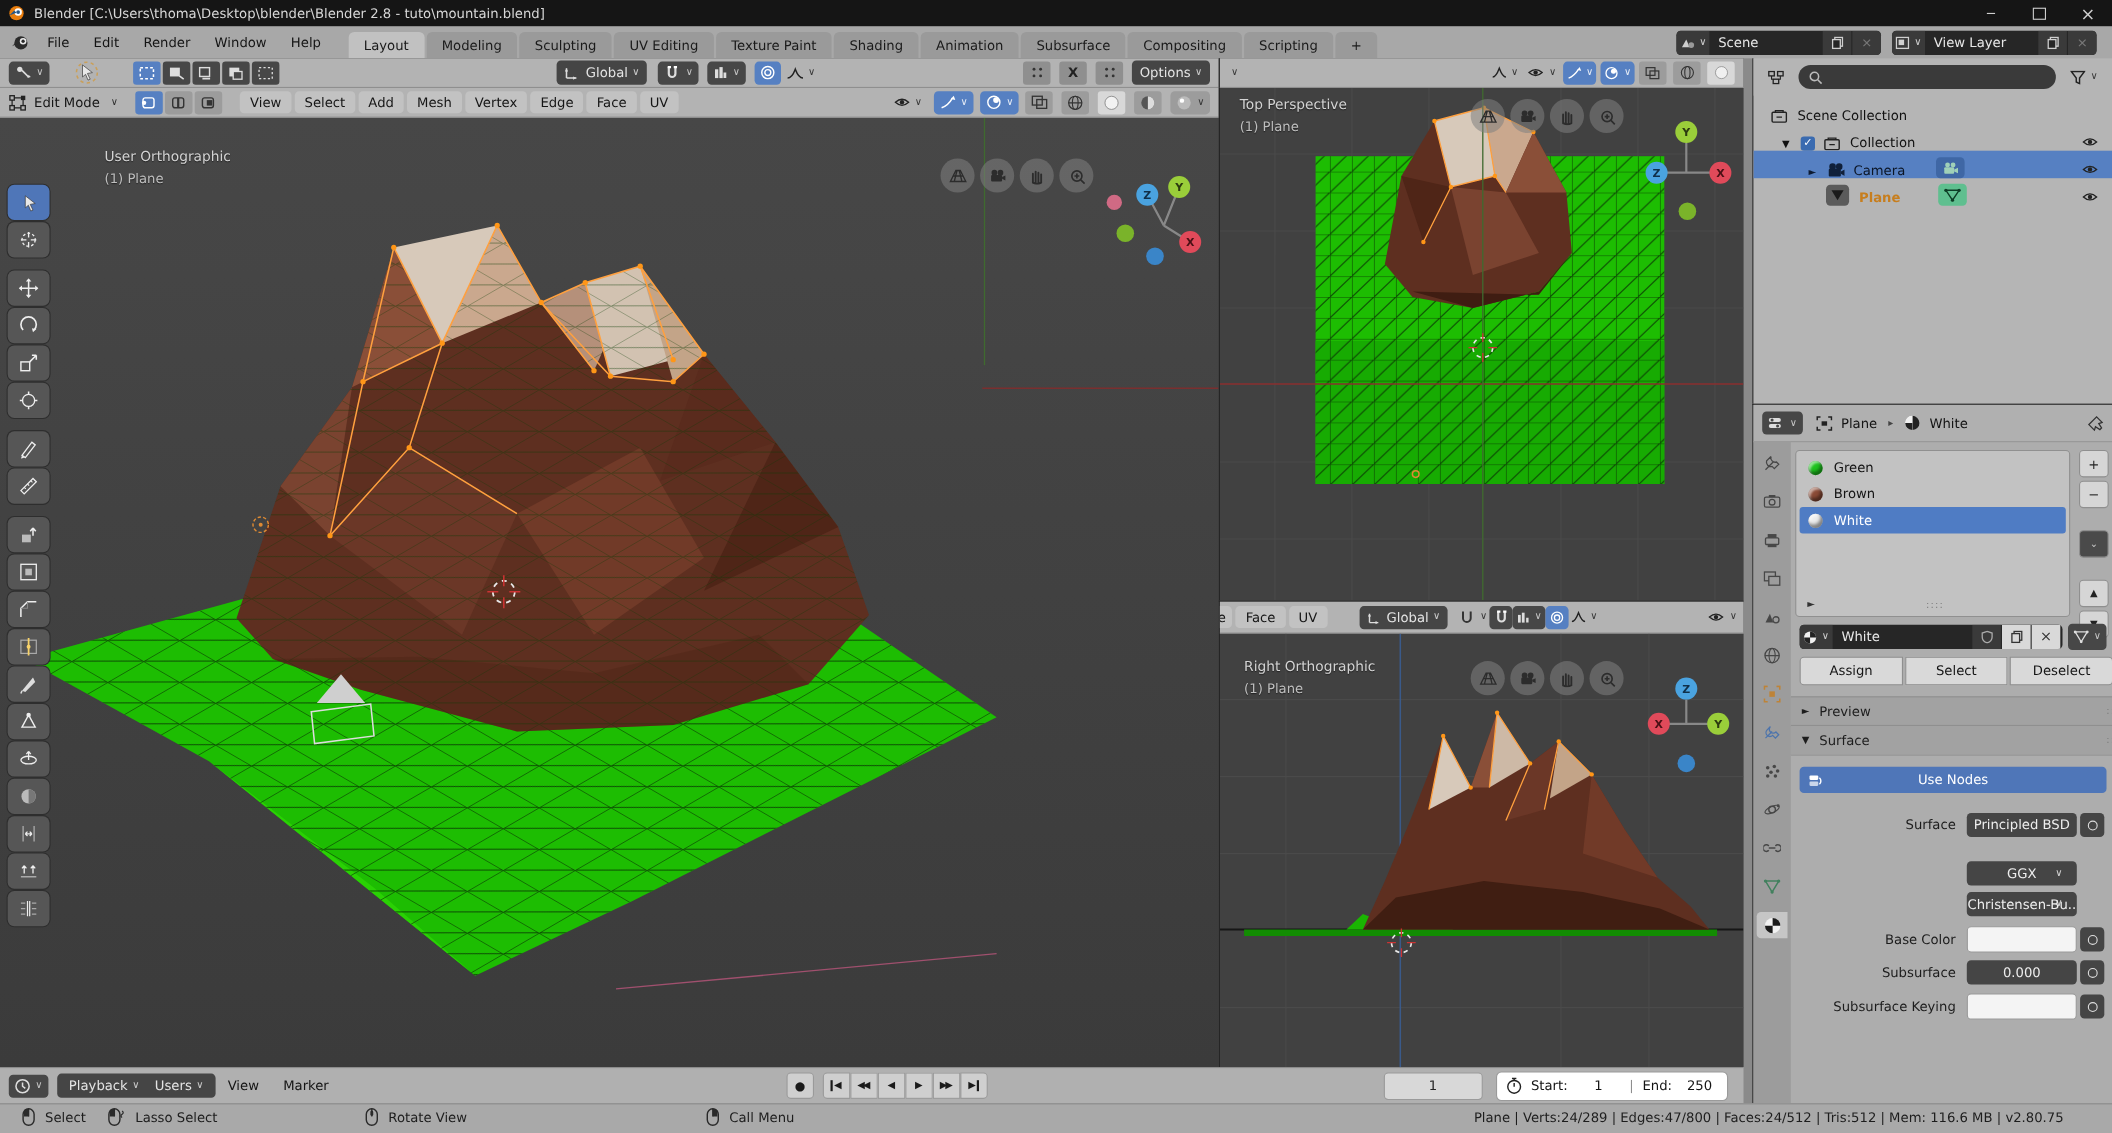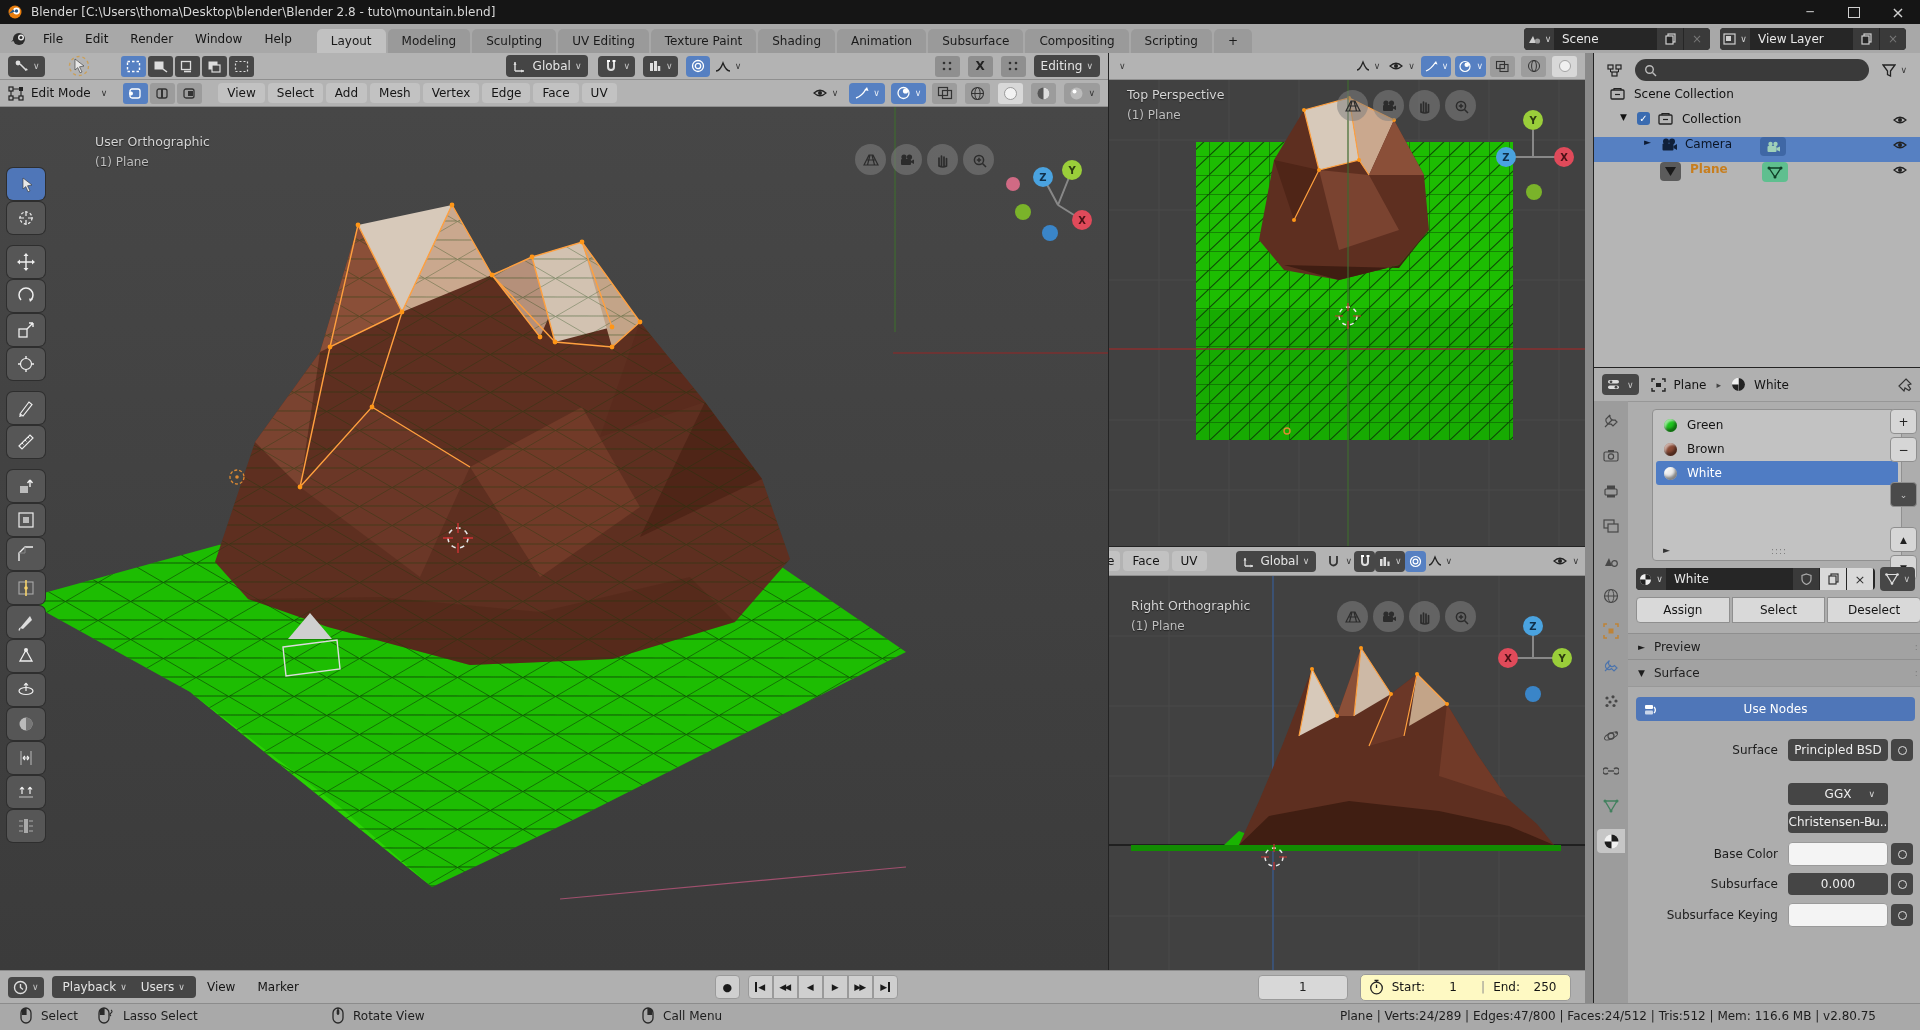--- a/index.html
+++ b/index.html
@@ -40,21 +40,21 @@
   #right-vp{left:1108px;top:546px;width:477px;height:424px;background:#3e3e3e;border-left:1px solid #232323;border-top:1px solid #232323;box-sizing:border-box}
   .navcluster{display:flex;gap:5px}
   .navbtn{width:31px;height:31px;border-radius:50%;background:rgba(128,128,128,.55);display:flex;align-items:center;justify-content:center}
   
   #toolbar{left:7px;top:115px;width:40px;display:flex;flex-direction:column;gap:2px}
   .tool{width:38px;height:32px;border-radius:6px;background:#565656;display:flex;align-items:center;justify-content:center;box-shadow:0 0 0 1px #2e2e2e}
   .tool.active{background:#4f76b8}
   .tgap{height:8px}
   
   #outliner{left:1593px;top:53px;width:327px;height:314px;background:#b5b5b5;border-left:1px solid #232323;box-sizing:border-box;overflow:hidden}
-  .ol-row{height:25px;display:flex;align-items:flex-start;color:#111;position:relative}
+  .ol-row{height:25px;display:flex;align-items:flex-end;color:#111;position:relative}
   .ol-row.sel{background:#5680c2}
   .eye{position:absolute;right:12px}
   .orange-t{color:#c77e1e;font-weight:bold}
   
   #props{left:1593px;top:367px;width:327px;height:636px;background:#adadad;border-left:1px solid #232323;border-top:1px solid #232323;box-sizing:border-box;overflow:hidden;color:#141414}
   #prop-tabs{position:absolute;left:0;top:33px;width:34px;height:603px;background:#9c9c9c;display:flex;flex-direction:column;align-items:center;padding-top:8px;gap:11px}
   .ptab{width:28px;height:24px;display:flex;align-items:center;justify-content:center;border-radius:4px 0 0 4px;opacity:.8}
   .ptab.active{background:#c6c6c6;opacity:1}
   .slotlist{background:#c2c2c2;border:1px solid #909090;border-radius:4px}
   .slotrow{height:24px;display:flex;align-items:center;padding-left:8px;color:#131313}
@@ -302,21 +302,21 @@
         </div>
       <div class="selbox" style="background:#8f8f8f">
           <svg width="12" height="12">
             <circle cx="3" cy="3" r="1.3" fill="#333"></circle>
             <circle cx="9" cy="3" r="1.3" fill="#333"></circle>
             <circle cx="3" cy="9" r="1.3" fill="#333"></circle>
             <circle cx="9" cy="9" r="1.3" fill="#333"></circle>
           </svg>
         </div>
       <div class="pill darkpill">
-          <span>Editing</span>
+          <span>Options</span>
           <span class="chev">∨</span>
         </div>
     </div>
   </div>
 
   <div class="hrow" style="height:27px;padding:0 8px">
     <div class="row" style="color:#151515">
       <svg width="17" height="15">
           <rect x="1" y="1" width="4" height="4" fill="none" stroke="#222" stroke-width="1.2"></rect>
           <rect x="11" y="1" width="4" height="4" fill="#222"></rect>
@@ -1125,21 +1125,21 @@
         <svg width="17" height="17">
           <circle cx="8.5" cy="8.5" r="7" fill="#f2f2f2"></circle>
           <path d="M8.5 1.5 A7 7 0 0 1 15.5 8.5 L8.5 8.5Z" fill="#1c1c1c"></path>
           <path d="M8.5 15.5 A7 7 0 0 1 1.5 8.5 L8.5 8.5Z" fill="#1c1c1c"></path>
         </svg>
       </div>
   </div>
 
   <div class="abs" style="left:34px;top:33px;width:293px;height:603px;overflow:hidden">
 
-    <div class="abs slotlist" style="left:24px;top:8px;width:248px;height:150px">
+    <div class="abs slotlist" style="left:4px;top:8px;width:248px;height:150px">
       <div class="slotrow" style="margin:3px 3px 0">
           <span class="sph green"></span>
           <span>Green</span>
         </div>
       <div class="slotrow" style="margin:0 3px">
           <span class="sph brown"></span>
           <span>Brown</span>
         </div>
       <div class="slotrow sel" style="margin:0 3px">
           <span class="sph white"></span>
@@ -1322,21 +1322,21 @@
       </div>
     <div class="transbtn" style="border-radius:0 4px 4px 0">
         <span style="border-right:2px solid #1a1a1a;padding-right:1px">▶</span>
       </div>
   </div>
   <div style="width:360px"></div>
   <div class="lfield" style="flex:none;width:88px;height:23px">
       <span>1</span>
     </div>
   <div style="width:12px"></div>
-  <div class="row" style="background:#fef9c3;border:1px solid #9a9a9a;border-radius:5px;height:25px;padding:0 8px;gap:8px;margin-right:14px">
+  <div class="row" style="background:#ffffff;border:1px solid #9a9a9a;border-radius:5px;height:25px;padding:0 8px;gap:8px;margin-right:14px">
     <svg width="15" height="16">
         <circle cx="7.5" cy="9" r="5.8" fill="none" stroke="#222" stroke-width="1.3"></circle>
         <path d="M7.5 5.5 V9 M5.5 1.5 h4 M7.5 1.5 V3" stroke="#222" stroke-width="1.3"></path>
       </svg>
     <span>Start:</span>
     <span style="width:40px;text-align:center">1</span>
     <span style="color:#8e8e8e">|</span>
     <span>End:</span>
     <span style="width:34px;text-align:center">250</span>
   </div>

